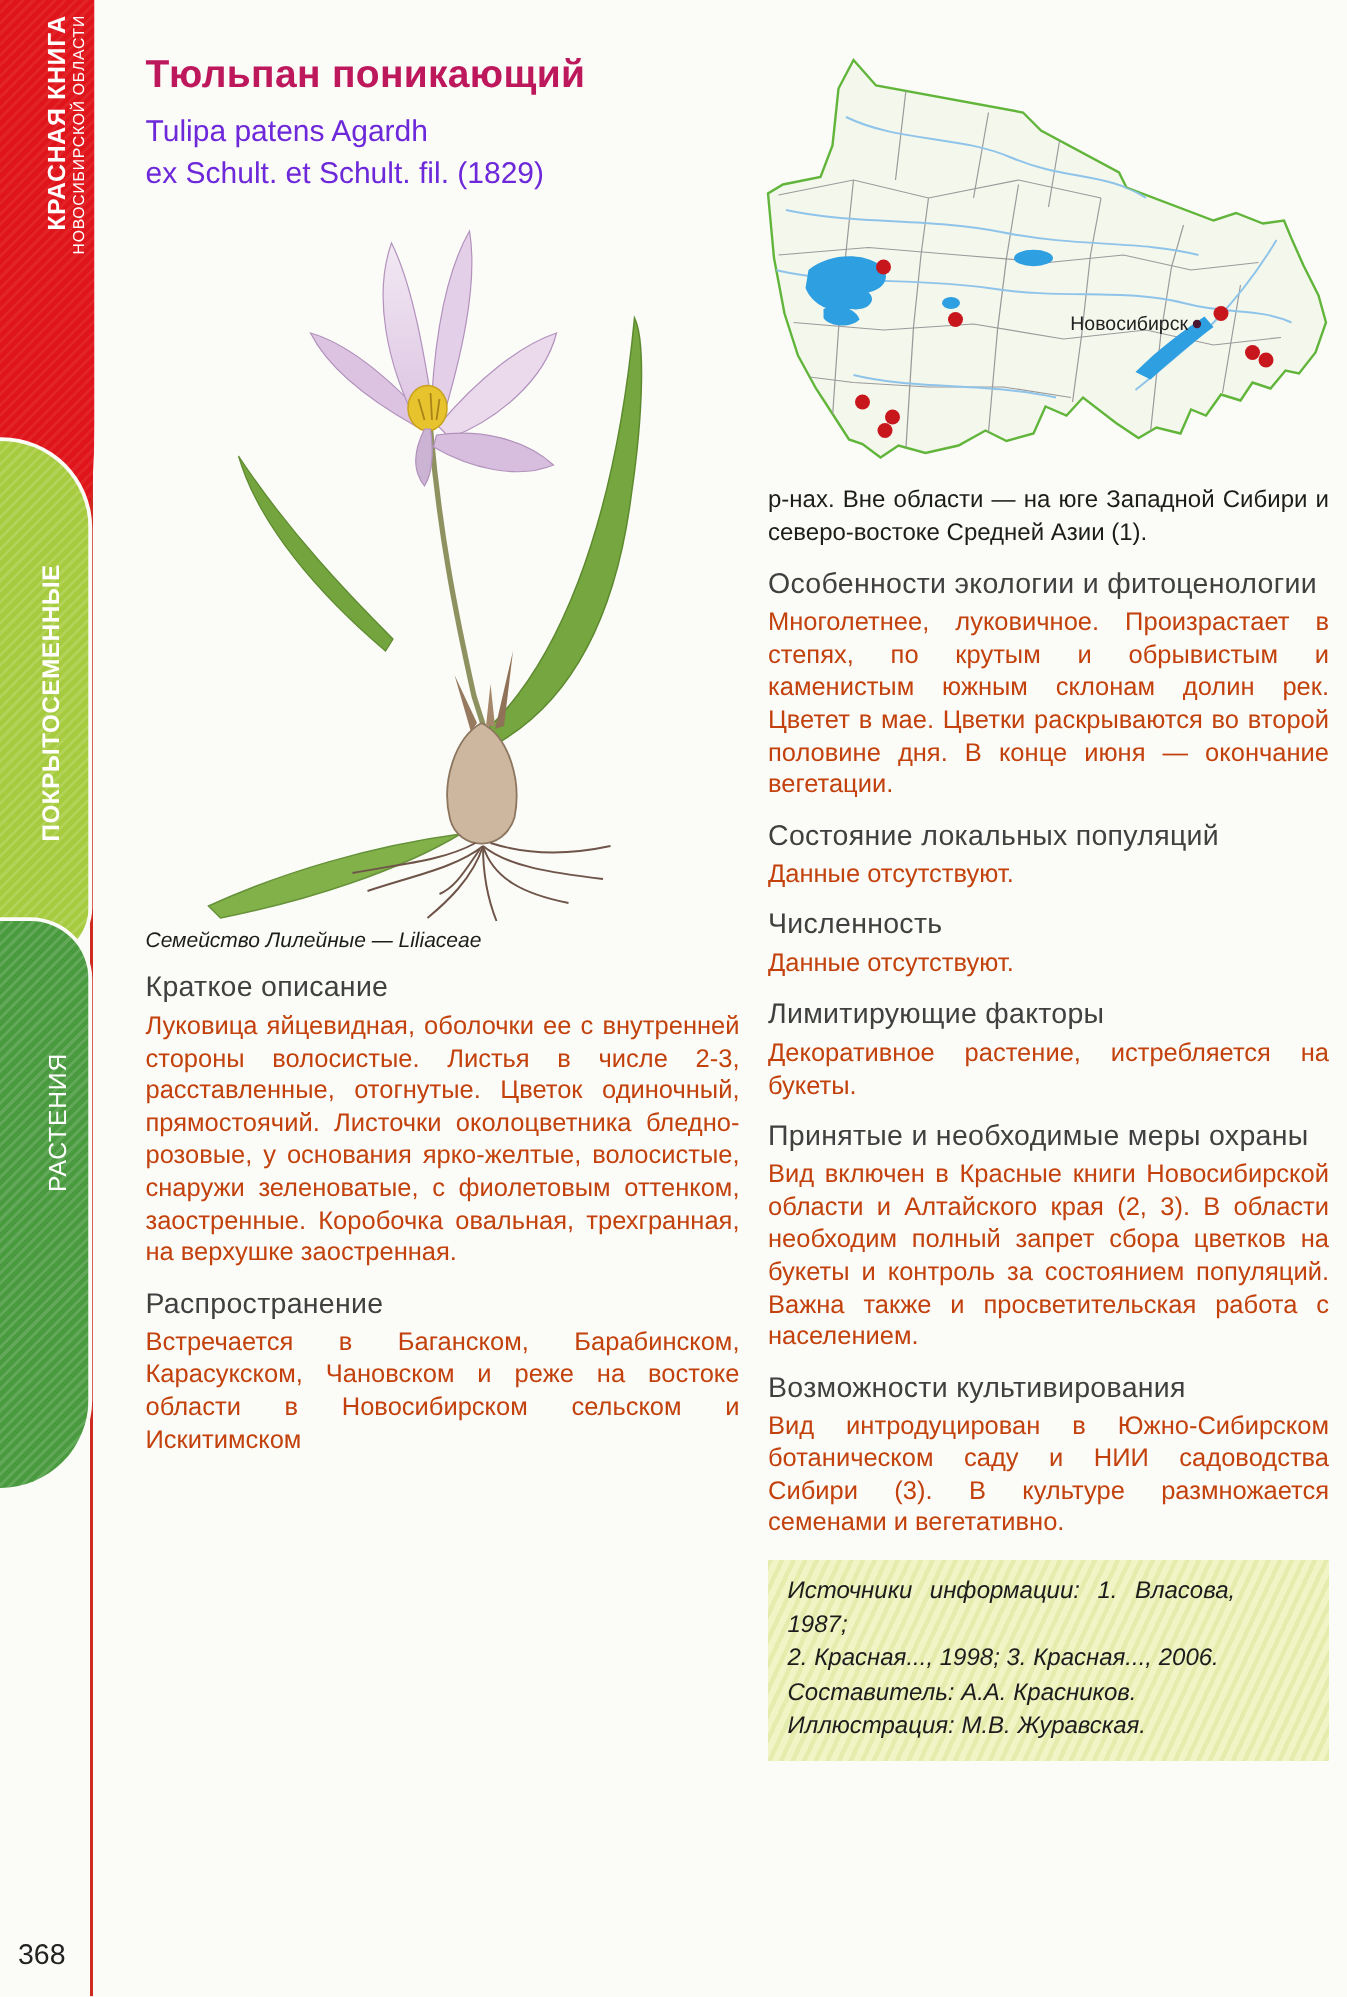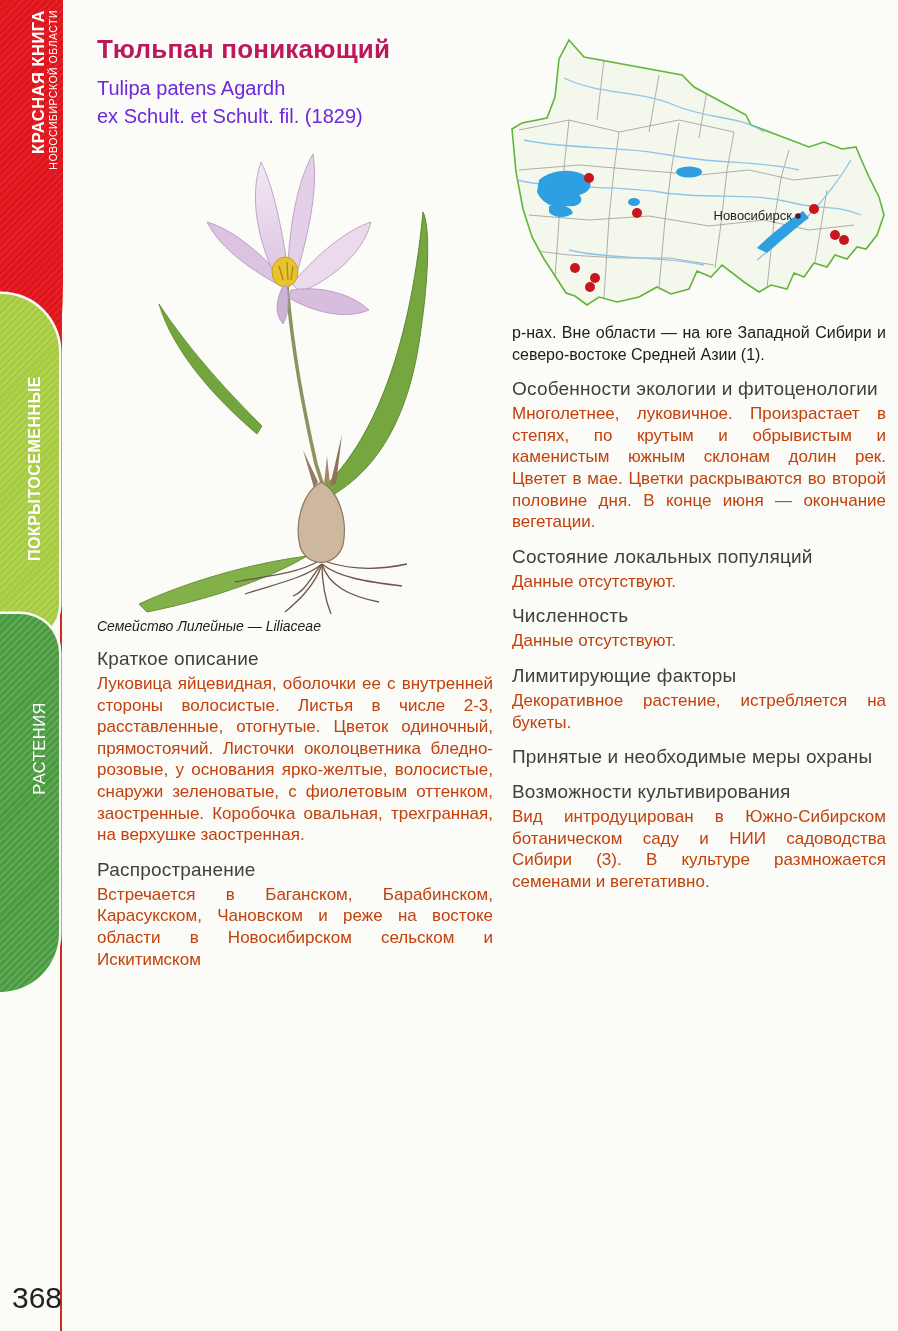--- a/index.html
+++ b/index.html
@@ -34,21 +34,21 @@
     top:294px; height:345px; background-color:#a6cb3f;
     border-radius:0 58px 34px 0;
   }
   .blob-dark{
     top:614px; height:378px; background-color:#4a9b3f;
     border-radius:0 46px 70px 0;
   }
   .blob-light .vtext{ position:absolute; left:26px; top:82px; font-size:16px; font-weight:bold;}
   .blob-dark .vtext{ position:absolute; left:30px; top:88px; font-size:16.5px; }
   .page-num{
-    position:absolute; left:12px; bottom:16px; font-size:30px; color:#222;
+    position:absolute; left:12px; bottom:16px; font-size:19px; color:#222;
   }
   
   .col-left{ position:absolute; left:97px; top:0; width:396px; }
   .col-right{ position:absolute; left:512px; top:0; width:374px; }
   h1.species{
     margin:34px 0 0 0; font-size:26px; line-height:30px;
     color:#be185d; font-weight:bold; letter-spacing:.2px;
   }
   .latin{ margin-top:10px; font-size:20px; line-height:28px; font-weight:normal; color:#6d28d9;}
   .illu{ position:relative; height:478px; margin-top:4px; }
@@ -239,21 +239,28 @@
     <div class="sec">
       <h3>Численность</h3>
       <p>Данные отсутствуют.</p>
     </div>
     <div class="sec">
       <h3>Лимитирующие факторы</h3>
       <p>Декоративное растение, истребляется на букеты.</p>
     </div>
     <div class="sec">
       <h3>Принятые и необходимые меры охраны</h3>
+      <p>Вид включен в Красные книги Новосибирской области и Алтайского края (2, 3). В области необходим полный запрет сбора цветков на букеты и контроль за состоянием популяций. Важна также и просветительская работа с населением.</p>
     </div>
     <div class="sec">
       <h3>Возможности культивирования</h3>
       <p>Вид интродуцирован в Южно-Сибирском ботаническом саду и НИИ садоводства Сибири (3). В культуре размножается семенами и вегетативно.</p>
     </div>
 
+    <div class="sources">
+      <div class="spread">Источники информации: 1. Власова, 1987;</div>
+      <div>2. Красная..., 1998; 3. Красная..., 2006.</div>
+      <div>Составитель: А.А. Красников.</div>
+      <div>Иллюстрация: М.В. Журавская.</div>
+    </div>
   </div>
 
 </div>
 
 </body></html>

